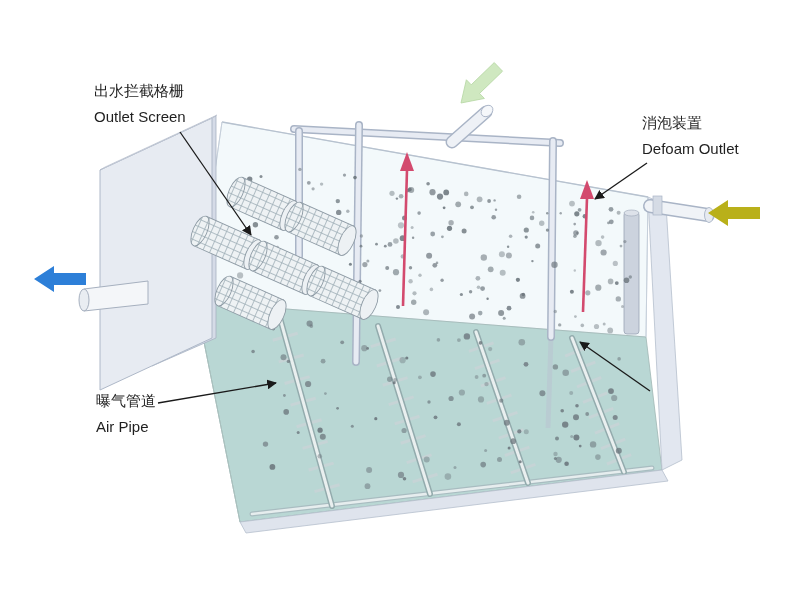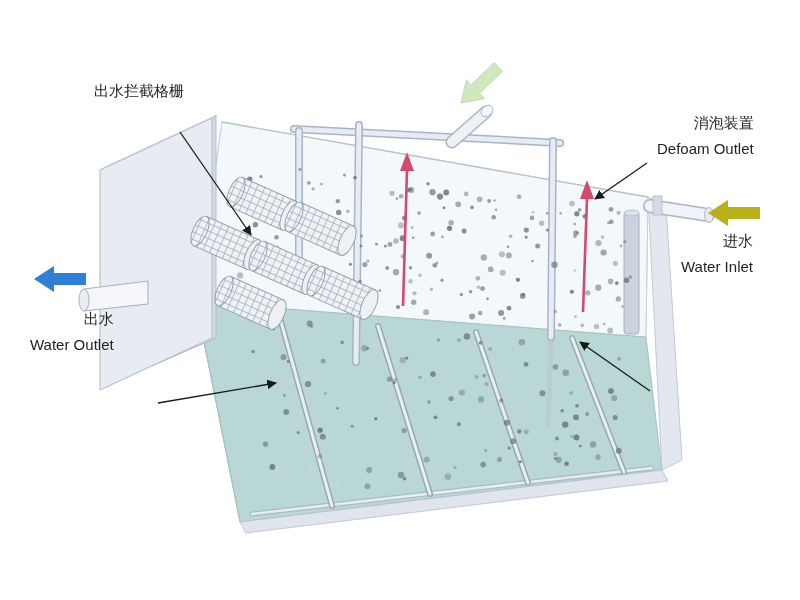--- a/index.html
+++ b/index.html
@@ -1,17 +1,17 @@
 <!DOCTYPE html>
 <html><head>
 <meta charset="utf-8">
 <style>
   html,body{margin:0;padding:0;background:#fff;}
   .stage{position:relative;width:800px;height:600px;background:#ffffff;overflow:hidden;
-         font-family:"Liberation Sans",sans-serif;text-align:right;}
+         font-family:"Liberation Sans",sans-serif;}
   .stage svg{position:absolute;left:0;top:0;}
   .label{position:absolute;color:#1f1f1f;font-size:15px;line-height:26px;white-space:nowrap;}
 </style>
 </head>
 <body>
 
 <div class="stage">
 
   <svg id="diagram" width="800" height="600" viewBox="0 0 800 600">
     <defs>
@@ -415,27 +415,24 @@
     <use href="#block-arrow" transform="translate(461,103) rotate(-44)" stroke="#b7d8a6" stroke-width="0.8" fill="#cfe8c0"></use>
 
     <line x1="180" y1="132" x2="251" y2="235" stroke-width="1.3" marker-end="url(#ah)" stroke="#1a1a1a"></line>
     <line x1="647" y1="163" x2="595" y2="199" stroke-width="1.3" marker-end="url(#ah)" stroke="#1a1a1a"></line>
     <line x1="158" y1="403" x2="276" y2="383" stroke-width="1.3" marker-end="url(#ah)" stroke="#1a1a1a"></line>
     <line x1="650" y1="391" x2="580" y2="342" stroke-width="1.3" marker-end="url(#ah)" stroke="#1a1a1a"></line>
   </svg>
 
   <div class="label" style="left:94px;top:78px">
     <div>出水拦截格栅</div>
+    <div>Outlet Screen</div>
   </div>
-  <div class="label" style="left:657px;top:110px">
+  <div class="label" style="left:642px;top:110px">
     <div>消泡装置</div>
     <div>Defoam Outlet</div>
   </div>
-  <div class="label" style="left:681px;top:228px">
-    <div>进水</div>
-    <div>Water Inlet</div>
+  <div class="label" style="left:96px;top:388px">
+    <div>曝气管道</div>
+    <div>Air Pipe</div>
   </div>
-  <div class="label" style="left:30px;top:306px">
-    <div>出水</div>
-    <div>Water Outlet</div>
-  </div>
 
 </div>
 
 </body></html>

